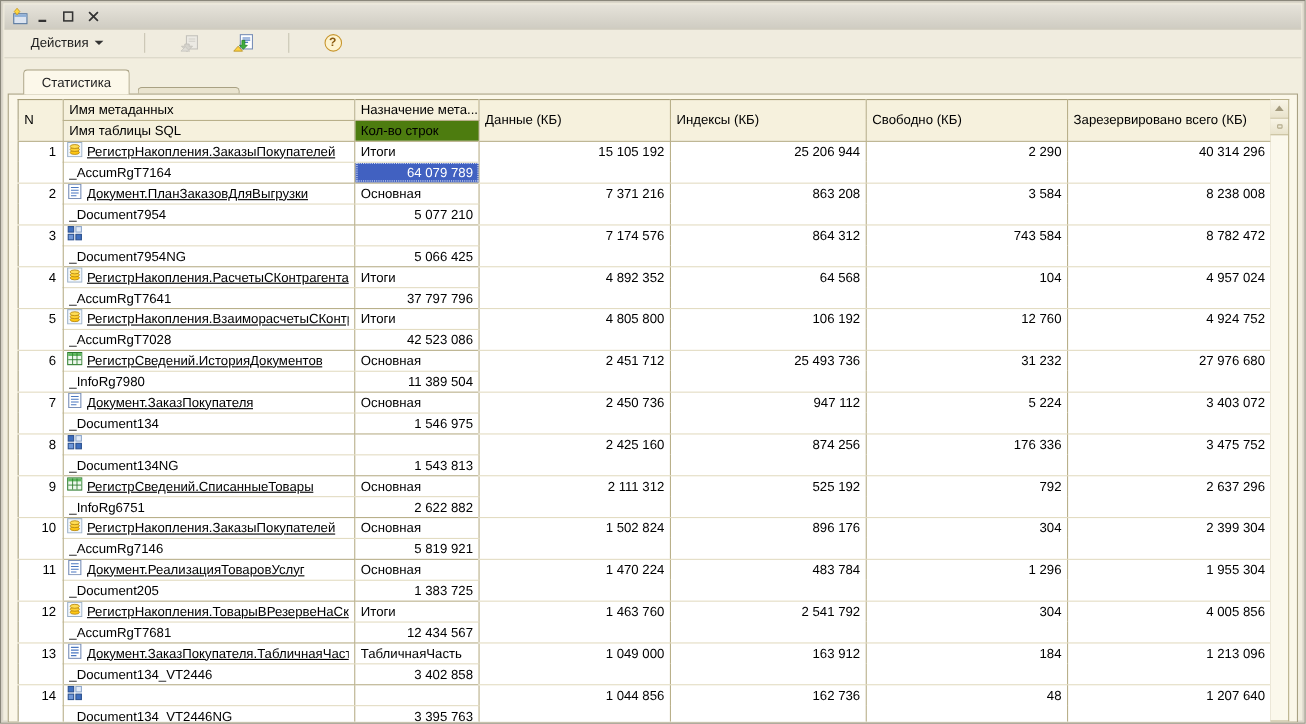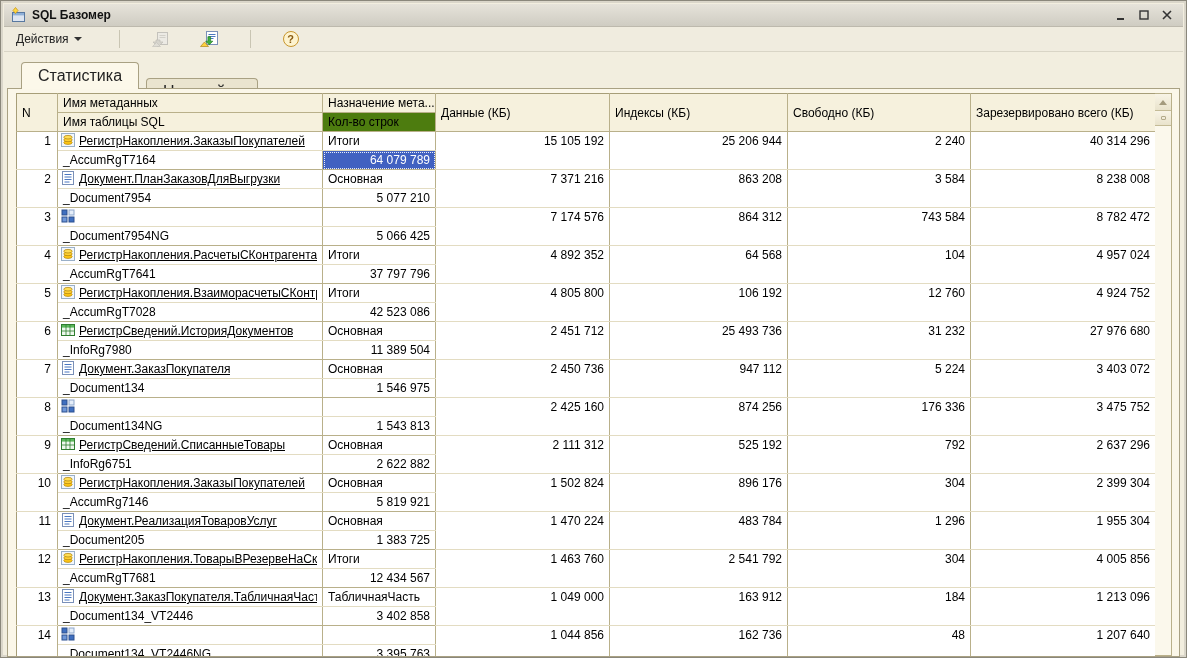--- a/index.html
+++ b/index.html
@@ -12,36 +12,36 @@
   
   .titlebar { height:23px; margin:3px 3px 0 3px; background:linear-gradient(#e6e3da,#cfccc2);
               display:flex; align-items:center; padding:0 6px; border-bottom:1px solid #bdb9ad; }
   .title-icon { width:16px; height:16px; margin-right:6px; flex:0 0 auto; }
   .title-text { font-size:12px; font-weight:bold; color:#111; flex:1 1 auto; }
   .win-btns { display:flex; align-items:center; gap:10px; padding-right:4px; }
   .win-btn { width:13px; height:13px; display:flex; align-items:center; justify-content:center; cursor:default; }
 
   
   .toolbar { height:26px; margin:0 3px; background:#f0ecdf; border-bottom:1px solid #d9d5c6;
-             display:flex; align-items:center; padding:0 4px;gap:24px; }
+             display:flex; align-items:center; padding:0 16px;gap:24px; }
   .actions-btn { display:flex; align-items:center; gap:5px; font-size:12px; color:#222;
                  padding:3px 7px; border:1px solid transparent; }
   .dd-arrow { width:0; height:0; border-left:4px solid transparent; border-right:4px solid transparent;
               border-top:4px solid #333; }
   .tb-sep { width:1px; height:18px; background:#c9c5b3; margin:0 5px; }
   .tb-btn { width:24px; height:22px; display:flex; align-items:center; justify-content:center; }
   .tb-btn.disabled { opacity:.5; filter:grayscale(90%); }
   .help-btn { width:22px; height:22px; display:flex; align-items:center; justify-content:center; }
   .help-circle { width:16px; height:16px; border-radius:50%; background:#fdf3cf; border:1px solid #c8962e;
                  color:#8a5a10; font-size:11px; font-weight:bold; display:flex; align-items:center; justify-content:center; }
 
   
   .content { flex:1 1 auto; padding:9px 6px 0 6px; display:flex; flex-direction:column; overflow:hidden; }
   .tabs { display:flex; gap:7px; margin-left:14px; }
-  .tab { font-size:16px; color:#222; padding:4px 16px 3px 16px; border:1px solid #a9a183;
+  .tab { font-size:12px; color:#222; padding:4px 16px 3px 16px; border:1px solid #a9a183;
          border-bottom:none; border-radius:4px 4px 0 0; position:relative; }
   .tab.active { background:#fcf8ea; z-index:2; top:1px; padding-bottom:4px; }
   .tab.inactive { background:#eae4cf; top:17px; }
   .panel { flex:1 1 auto; border:1px solid #a9a183; background:#fbf7e9; padding:4px 0 0 8px;
            position:relative; overflow:hidden; z-index:1; }
 
   
   .grid-area { position:relative; width:1157px; height:100%; }
   table.grid { border-collapse:collapse; table-layout:fixed; width:1139px; background:#fff;
                border:1px solid #a79e78; font-size:12px; color:#000; }
@@ -79,21 +79,20 @@
 <div class="window">
 
   <div class="titlebar">
     <span class="title-icon">
       <svg width="16" height="16" viewBox="0 0 16 16">
         <rect x="2.5" y="5.5" width="12" height="9" fill="#dce4f0" stroke="#5878a0"></rect>
         <rect x="3" y="6" width="11" height="2.4" fill="#8fb0d8"></rect>
         <path d="M5.5 0.5 L8 3.5 L5.5 6.5 L3 3.5 Z" fill="#ffd840" stroke="#c89820" stroke-width="0.8"></path>
       </svg>
     </span>
-    <span class="title-text">SQL Базомер</span>
     <span class="win-btns">
       <span class="win-btn">
         <svg width="12" height="12" viewBox="0 0 12 12">
             <line x1="2" y1="10" x2="9" y2="10" stroke="#333" stroke-width="2"></line>
           </svg>
       </span>
       <span class="win-btn">
         <svg width="12" height="12" viewBox="0 0 12 12">
             <rect x="2" y="2" width="8" height="8" fill="none" stroke="#333" stroke-width="1.4"></rect>
           </svg>
@@ -180,21 +179,21 @@
     <ellipse cx="7" cy="9.6" rx="4.2" ry="1.8" fill="#ffc714" stroke="#b88a10" stroke-width="0.8"></ellipse>
     <ellipse cx="7" cy="6.9" rx="4.2" ry="1.8" fill="#ffd133" stroke="#b88a10" stroke-width="0.8"></ellipse>
     <ellipse cx="7" cy="4.2" rx="4.2" ry="1.8" fill="#ffdd55" stroke="#b88a10" stroke-width="0.8"></ellipse>
   </svg></span>
         <span class="meta-txt">РегистрНакопления.ЗаказыПокупателей</span>
       </span>
     </td>
     <td>Итоги</td>
     <td rowspan="2" class="num rspan">15 105 192</td>
     <td rowspan="2" class="num rspan">25 206 944</td>
-    <td rowspan="2" class="num rspan">2 240</td>
+    <td rowspan="2" class="num rspan">2 290</td>
     <td rowspan="2" class="num rspan">40 314 296</td>
   </tr>
   <tr class="line2">
     <td>_AccumRgT7164</td>
     <td class="c-count selected">64 079 789</td>
   </tr>
 
   <tr class="line1">
     <td rowspan="2" class="c-n rspan">2</td>
     <td class="c-meta">

